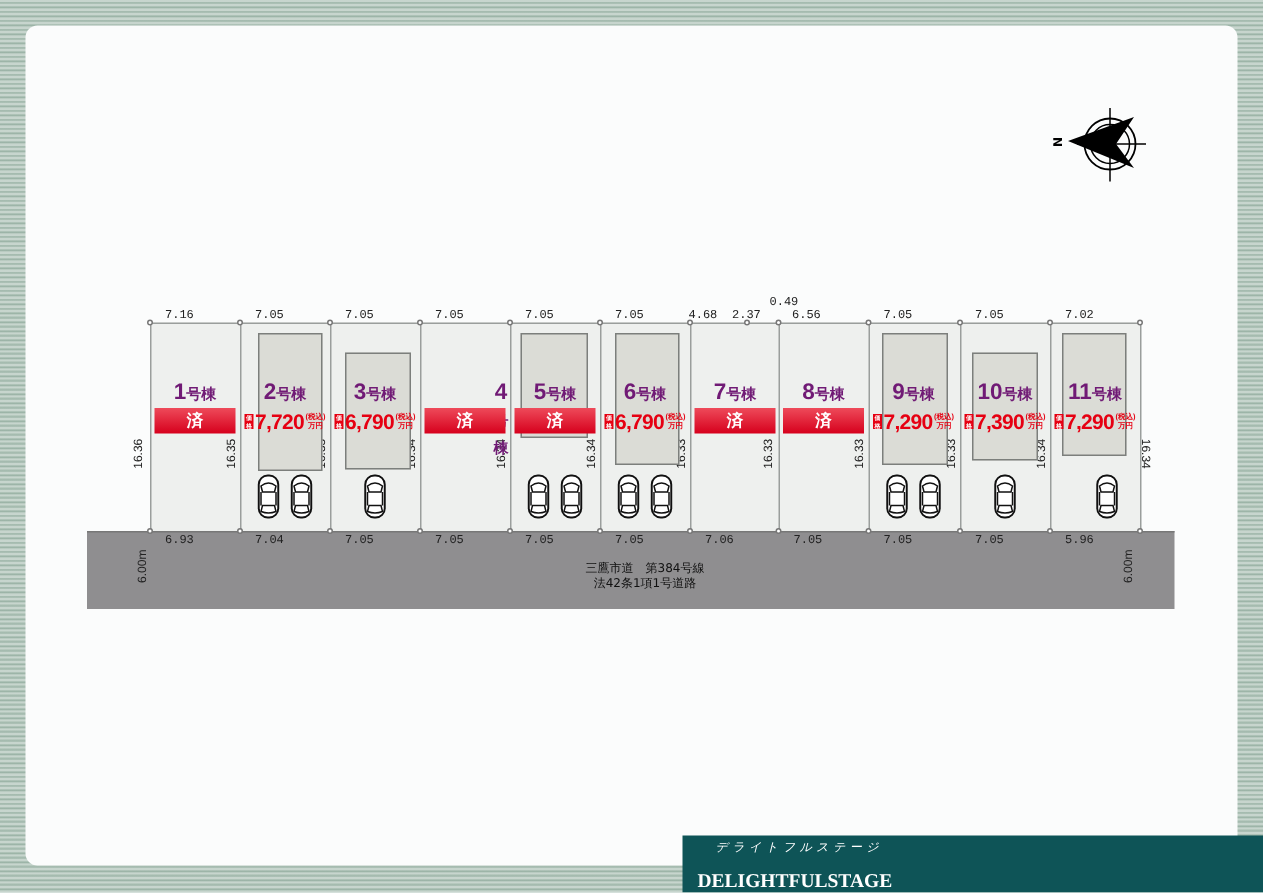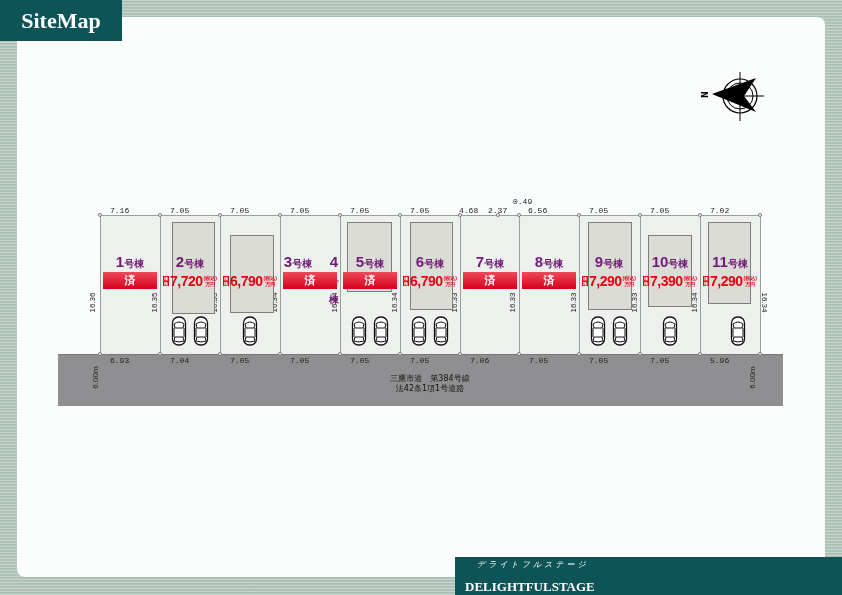--- a/index.html
+++ b/index.html
@@ -60,21 +60,20 @@
   .footer-kana { position: absolute; left: 22px; top: 2px; font-size: 8px; letter-spacing: 3px; font-style: italic; }
   .footer-brand { position: absolute; left: 10px; top: 22px; font-family: "Liberation Serif", serif; font-weight: bold; font-size: 13px; }
   .footer-title { position: absolute; left: 180px; top: 4px; font-size: 24px; font-family: "DejaVu Sans", sans-serif; letter-spacing: 2px; }
 </style>
 </head>
 <body>
 
 <div class="panel"></div>
 
 <div class="hdr">
-  <div class="hdr-en">SiteMap</div>
 </div>
 
 <svg class="compass" viewBox="0 0 70 60">
   <circle cx="40" cy="30" r="17" fill="none" stroke="#000" stroke-width="1.2"></circle>
   <circle cx="40" cy="30" r="13" fill="none" stroke="#000" stroke-width="1"></circle>
   <line x1="40" y1="6" x2="40" y2="55" stroke="#000" stroke-width="1"></line>
   <line x1="18" y1="30" x2="64" y2="30" stroke="#000" stroke-width="1"></line>
   <polygon points="12,28 56,12 44,30 56,46" fill="#000"></polygon>
   <text x="2" y="32" font-size="8" font-weight="bold" transform="rotate(-90 5 29)">N</text>
 </svg>
@@ -182,21 +181,21 @@
       <line x1="13" y1="12" x2="13" y2="21" stroke="#111"></line>
     </svg>
     <svg class="car" viewBox="0 0 16 30" style="left:193px;top:316px;">
       <rect x="1.5" y="1" width="13" height="28" rx="6" fill="#fff" stroke="#111" stroke-width="1.3"></rect>
       <path d="M3 8 Q8 4 13 8 L12 12 L4 12 Z" fill="none" stroke="#111" stroke-width="1"></path>
       <path d="M4 21 L12 21 L13 25 Q8 27 3 25 Z" fill="none" stroke="#111" stroke-width="1"></path>
       <line x1="3" y1="12" x2="3" y2="21" stroke="#111"></line>
       <line x1="13" y1="12" x2="13" y2="21" stroke="#111"></line>
     </svg>
     <div class="bldg" style="left:230px;top:235px;width:44px;height:78px;"></div>
-    <div class="lot-label" style="left:220px;top:253px;margin-left:48px;"><span class="lot-num">3</span><small class="lot-num" style="font-size: 10px;">号棟</small></div>
+    <div class="lot-label" style="left:220px;top:253px;"><span class="lot-num">3</span><small class="lot-num" style="font-size: 10px;">号棟</small></div>
     <div class="price" style="left:220px;top:272px;">
       <span class="pfx">価格</span>
       <span class="val">6,790</span>
       <span class="unit">
         <div>(税込)</div>
         <div>万円</div>
       </span>
     </div>
     <svg class="car" viewBox="0 0 16 30" style="left:242px;top:316px;">
       <rect x="1.5" y="1" width="13" height="28" rx="6" fill="#fff" stroke="#111" stroke-width="1.3"></rect>

